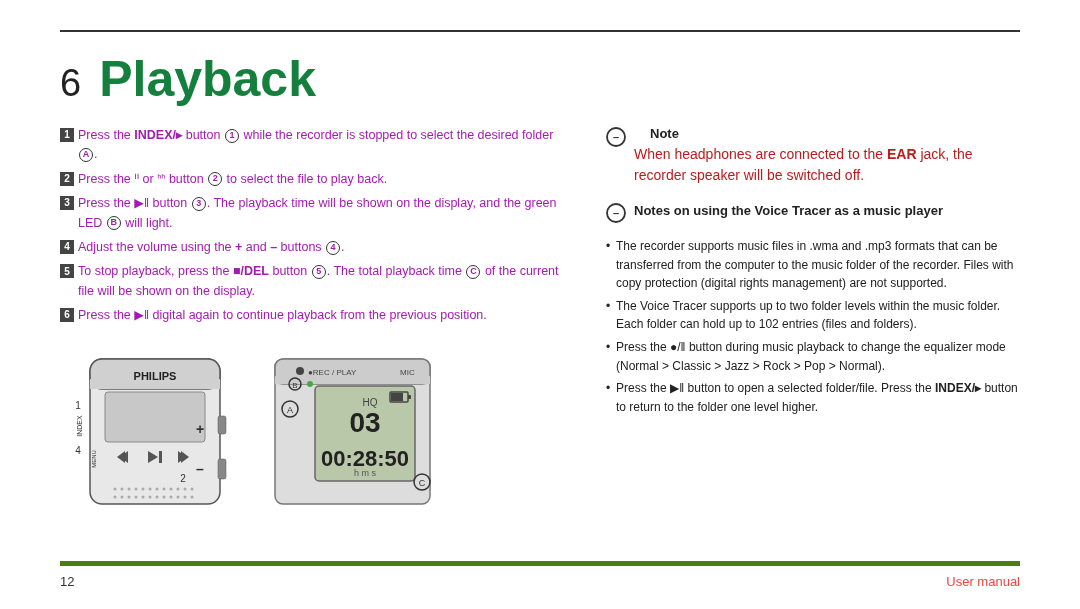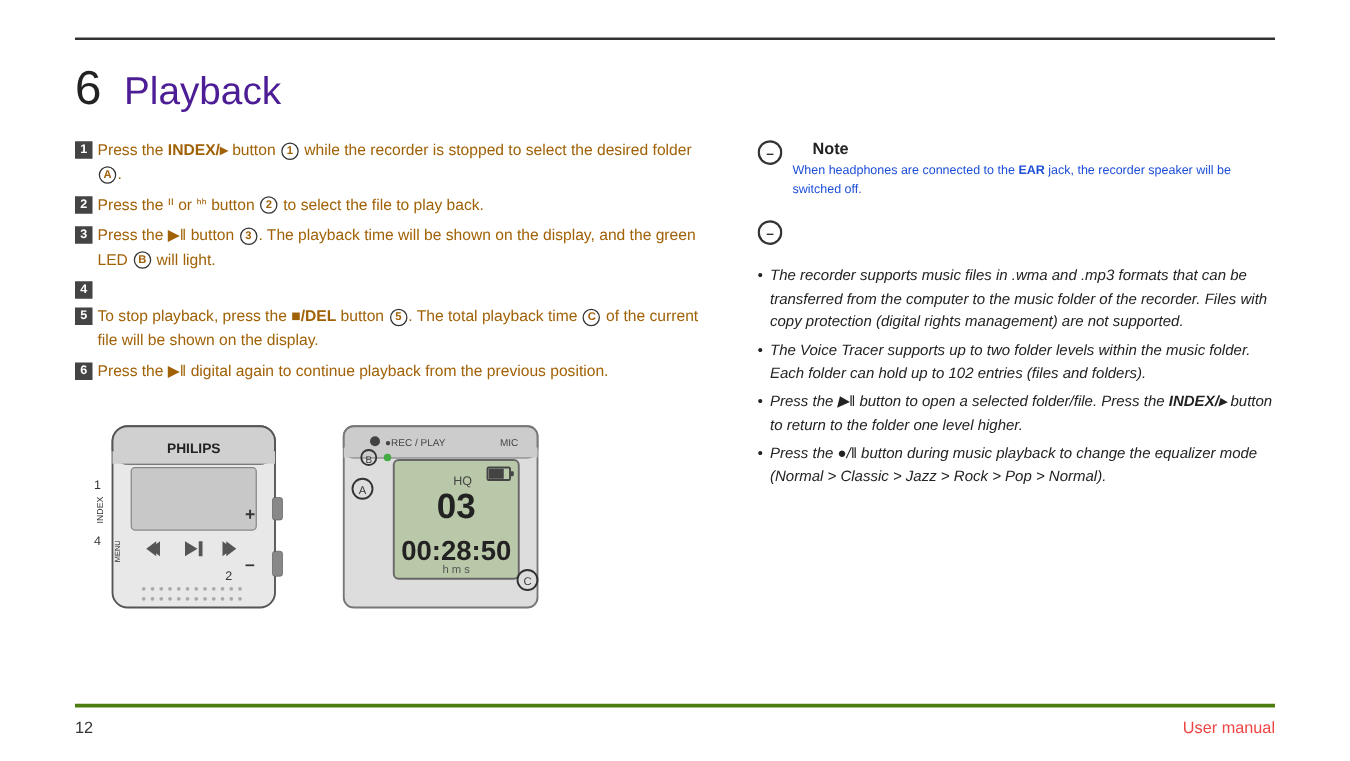--- a/index.html
+++ b/index.html
@@ -35,23 +35,23 @@
     }
 
     .chapter-num {
       font-size: 38px;
       font-weight: 300;
       color: #222;
       margin-right: 18px;
     }
 
     .chapter-title {
-      font-size: 31px;
-      font-weight: 400;
-      color: #4c1d95;
+      font-size: 50px;
+      font-weight: 700;
+      color: #15803d;
     }
 
     .content-area {
       display: flex;
       flex: 1;
       gap: 40px;
     }
 
     .left-col {
       flex: 1.1;
@@ -89,21 +89,21 @@
       font-size: 10px;
       font-weight: bold;
       margin-right: 4px;
       margin-top: 2px;
       flex-shrink: 0;
     }
 
     .step-text {
       font-size: 12.5px;
       line-height: 1.55;
-      color: #a16207;
+      color: #a21caf;
     }
 
     .step-text b {
       font-weight: bold;
     }
 
     .label-circle {
       display: inline-flex;
       align-items: center;
       justify-content: center;
@@ -145,42 +145,41 @@
     }
 
     .note-content {}
     .note-title {
       font-weight: bold;
       font-size: 13px;
       margin-bottom: 3px;
       padding-left: 16px;
     }
     .note-text {
-      font-size: 10px;
+      font-size: 14px;
       line-height: 1.5;
-      color: #1d4ed8;
+      color: #b91c1c;
     }
 
     .music-note-box {
       display: flex;
       align-items: flex-start;
       margin-bottom: 10px;
     }
 
     .music-note-title {
       font-size: 13px;
       font-weight: bold;
       line-height: 1.4;
       margin-bottom: 5px;
     }
 
     .bullet-list {
       list-style: none;
       padding: 0;
-      font-style: italic;
     }
 
     .bullet-list li {
       font-size: 12px;
       line-height: 1.55;
       color: #222;
       padding-left: 10px;
       position: relative;
       margin-bottom: 4px;
     }
@@ -190,21 +189,21 @@
       position: absolute;
       left: 0;
       top: 0;
     }
 
     .footer {
       display: flex;
       justify-content: space-between;
       align-items: center;
       padding-top: 8px;
-      border-top: 3px solid #4d7c0f;
+      border-top: 5px solid #4d7c0f;
       margin-top: 4px;
     }
 
     .footer-page {
       font-size: 13px;
       color: #333;
     }
 
     .footer-manual {
       font-size: 13px;
@@ -238,20 +237,21 @@
         <li>
           <span class="step-num-square">2</span>
           <span class="step-text">Press the ᑊᑊ or ᑋᑋ button <span class="label-circle">2</span> to select the file to play back.</span>
         </li>
         <li>
           <span class="step-num-square">3</span>
           <span class="step-text">Press the ▶‖ button <span class="label-circle">3</span>. The playback time will be shown on the display, and the green LED <span class="label-circle">B</span> will light.</span>
         </li>
         <li>
           <span class="step-num-square">4</span>
+          <span class="step-text">Adjust the volume using the <b>+</b> and <b>–</b> buttons <span class="label-circle">4</span>.</span>
         </li>
         <li>
           <span class="step-num-square">5</span>
           <span class="step-text">To stop playback, press the ■<b>/DEL</b> button <span class="label-circle">5</span>. The total playback time <span class="label-circle">C</span> of the current file will be shown on the display.</span>
         </li>
         <li>
           <span class="step-num-square">6</span>
           <span class="step-text">Press the ▶‖ digital again to continue playback from the previous position.</span>
         </li>
       </ol>
@@ -382,27 +382,30 @@
         </div>
       </div>
 
       <div class="music-note-box">
         <div style="flex-shrink:0; margin-right:8px; margin-top:1px;">
           <svg width="20" height="20" viewBox="0 0 20 20">
             <circle cx="10" cy="10" r="9" fill="none" stroke="#333" stroke-width="1.8"></circle>
             <text x="10" y="14" text-anchor="middle" font-size="11" font-weight="bold" fill="#333" font-family="Arial">–</text>
           </svg>
         </div>
+        <div>
+          <div class="music-note-title"><b>Notes on using the Voice Tracer as a music player</b></div>
+        </div>
       </div>
 
       <ul class="bullet-list">
         <li>The recorder supports music files in .wma and .mp3 formats that can be transferred from the computer to the music folder of the recorder. Files with copy protection (digital rights management) are not supported.</li>
         <li>The Voice Tracer supports up to two folder levels within the music folder. Each folder can hold up to 102 entries (files and folders).</li>
+        <li>Press the ●/‖ button during music playback to change the equalizer mode (Normal &gt; Classic &gt; Jazz &gt; Rock &gt; Pop &gt; Normal).</li>
         <li>Press the ▶‖ button to open a selected folder/file. Press the <b>INDEX/▸</b> button to return to the folder one level higher.</li>
-        <li>Press the ●/‖ button during music playback to change the equalizer mode (Normal &gt; Classic &gt; Jazz &gt; Rock &gt; Pop &gt; Normal).</li>
       </ul>
     </div>
   </div>
 
   <div class="footer">
     <span class="footer-page">12</span>
     <span class="footer-manual">User manual</span>
   </div>
 </div>
 

